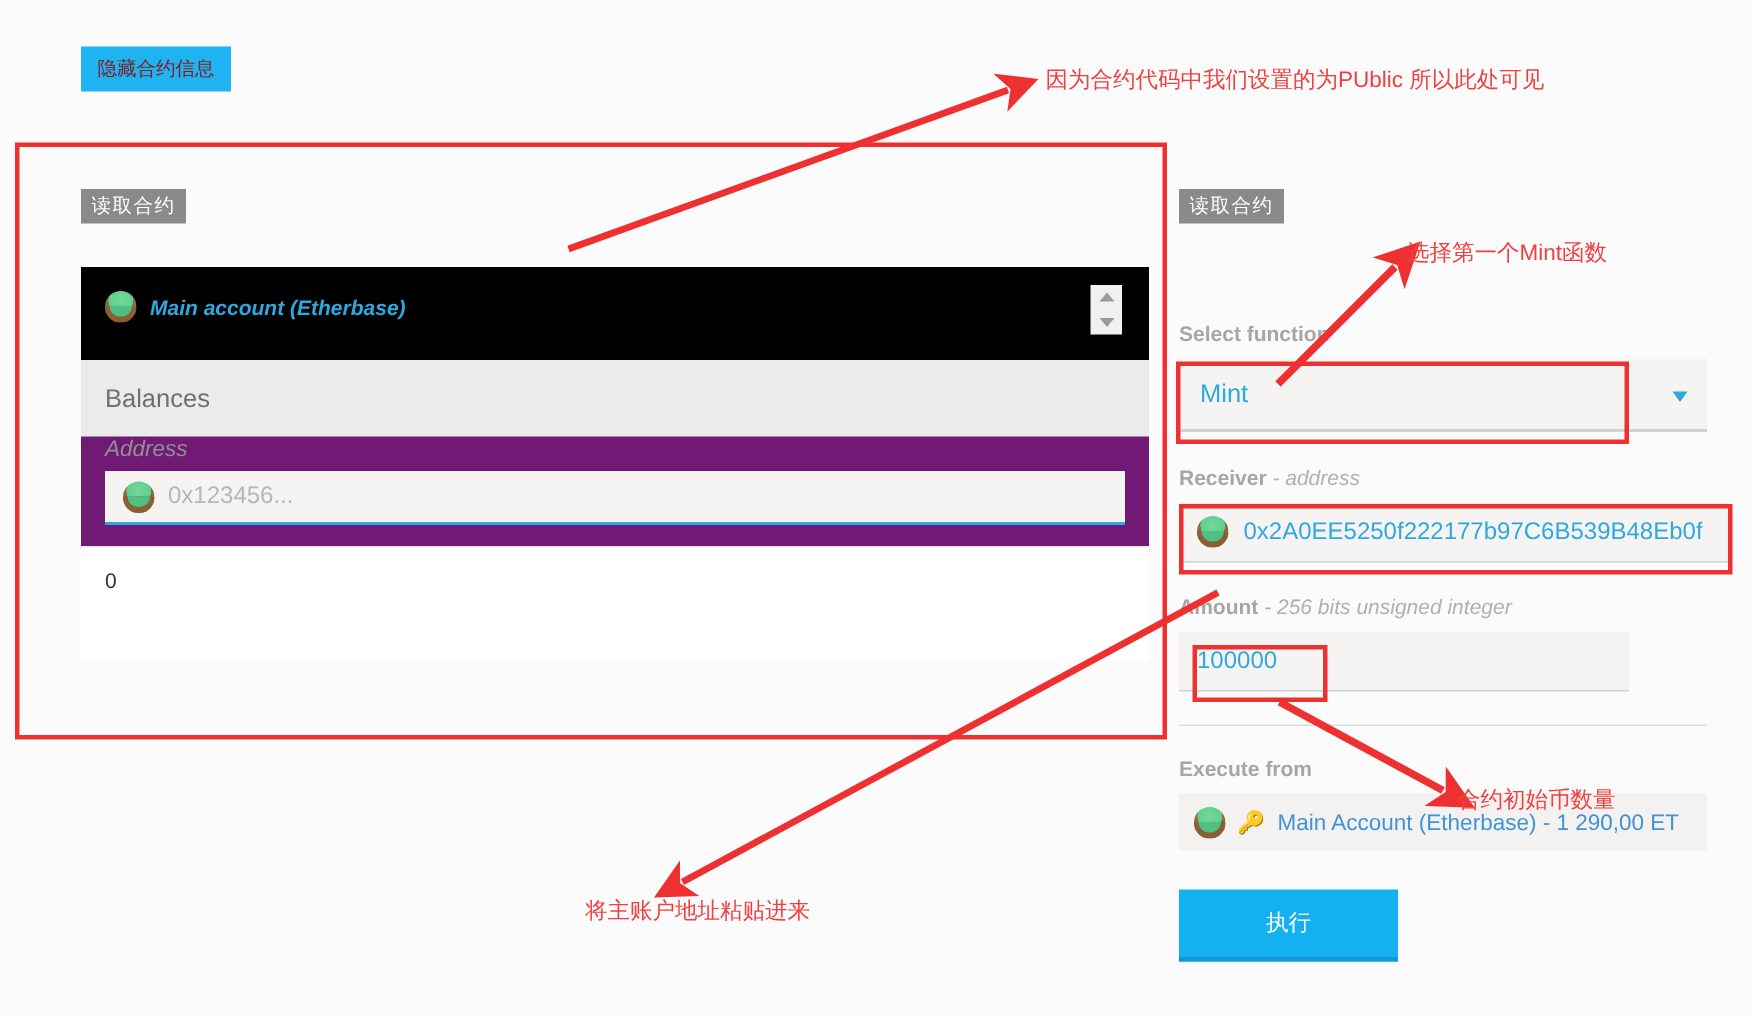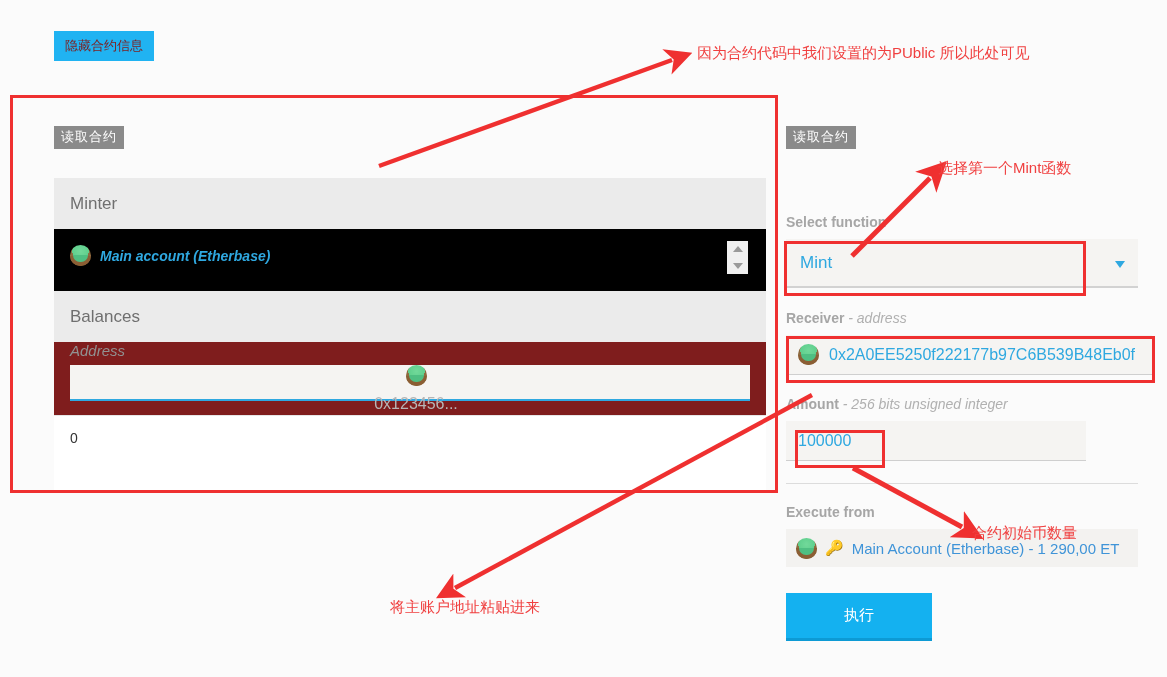--- a/index.html
+++ b/index.html
@@ -110,38 +110,37 @@
     justify-content: space-around;
   }
   .spin-arrow {
     width: 0; height: 0;
     border-left: 5px solid transparent;
     border-right: 5px solid transparent;
   }
   .spin-up { border-bottom: 6px solid #9a9a9a; }
   .spin-down { border-top: 6px solid #9a9a9a; }
 
-  .balances-card { background: #7f1d1d; padding-bottom: 14px; }
+  .balances-card { background: #701a75; padding-bottom: 14px; }
   .field-label {
     color: #919191;
     font-size: 15px;
     font-style: italic;
     padding: 0 16px 6px 16px;
   }
   .addr-input-wrap {
     margin: 0 16px;
     background: #f5f4f2;
     height: 36px;
     display: flex;
     align-items: center;
     gap: 9px;
     padding-left: 12px;
     border-bottom: 2px solid #2fa8e0;
     box-sizing: border-box;
-    flex-direction: column;
   }
   .addr-placeholder { color: #b6b6b6; font-size: 16px; }
   .result-row {
     background: #ffffff;
     color: #333333;
     font-size: 14px;
     padding: 14px 16px 16px 16px;
     border-top: 1px solid #e6e6e6;
   }
   .tail-card { background: #ffffff; height: 30px; }
@@ -237,21 +236,20 @@
 
 <button class="abs" id="hide-contract-btn">隐藏合约信息</button>
 
 <div class="abs" style="left:54px; top:126px;">
   <span class="section-badge">读取合约</span>
 </div>
 
 <div class="abs" id="read-column">
 
   <div class="card">
-    <div class="card-header">Minter</div>
     <div class="minter-row">
       <div class="acct-line">
         <span class="avatar"></span>
         <span class="acct-name">Main account (Etherbase)</span>
       </div>
       <div class="spinner">
         <span class="spin-arrow spin-up"></span>
         <span class="spin-arrow spin-down"></span>
       </div>
     </div>

